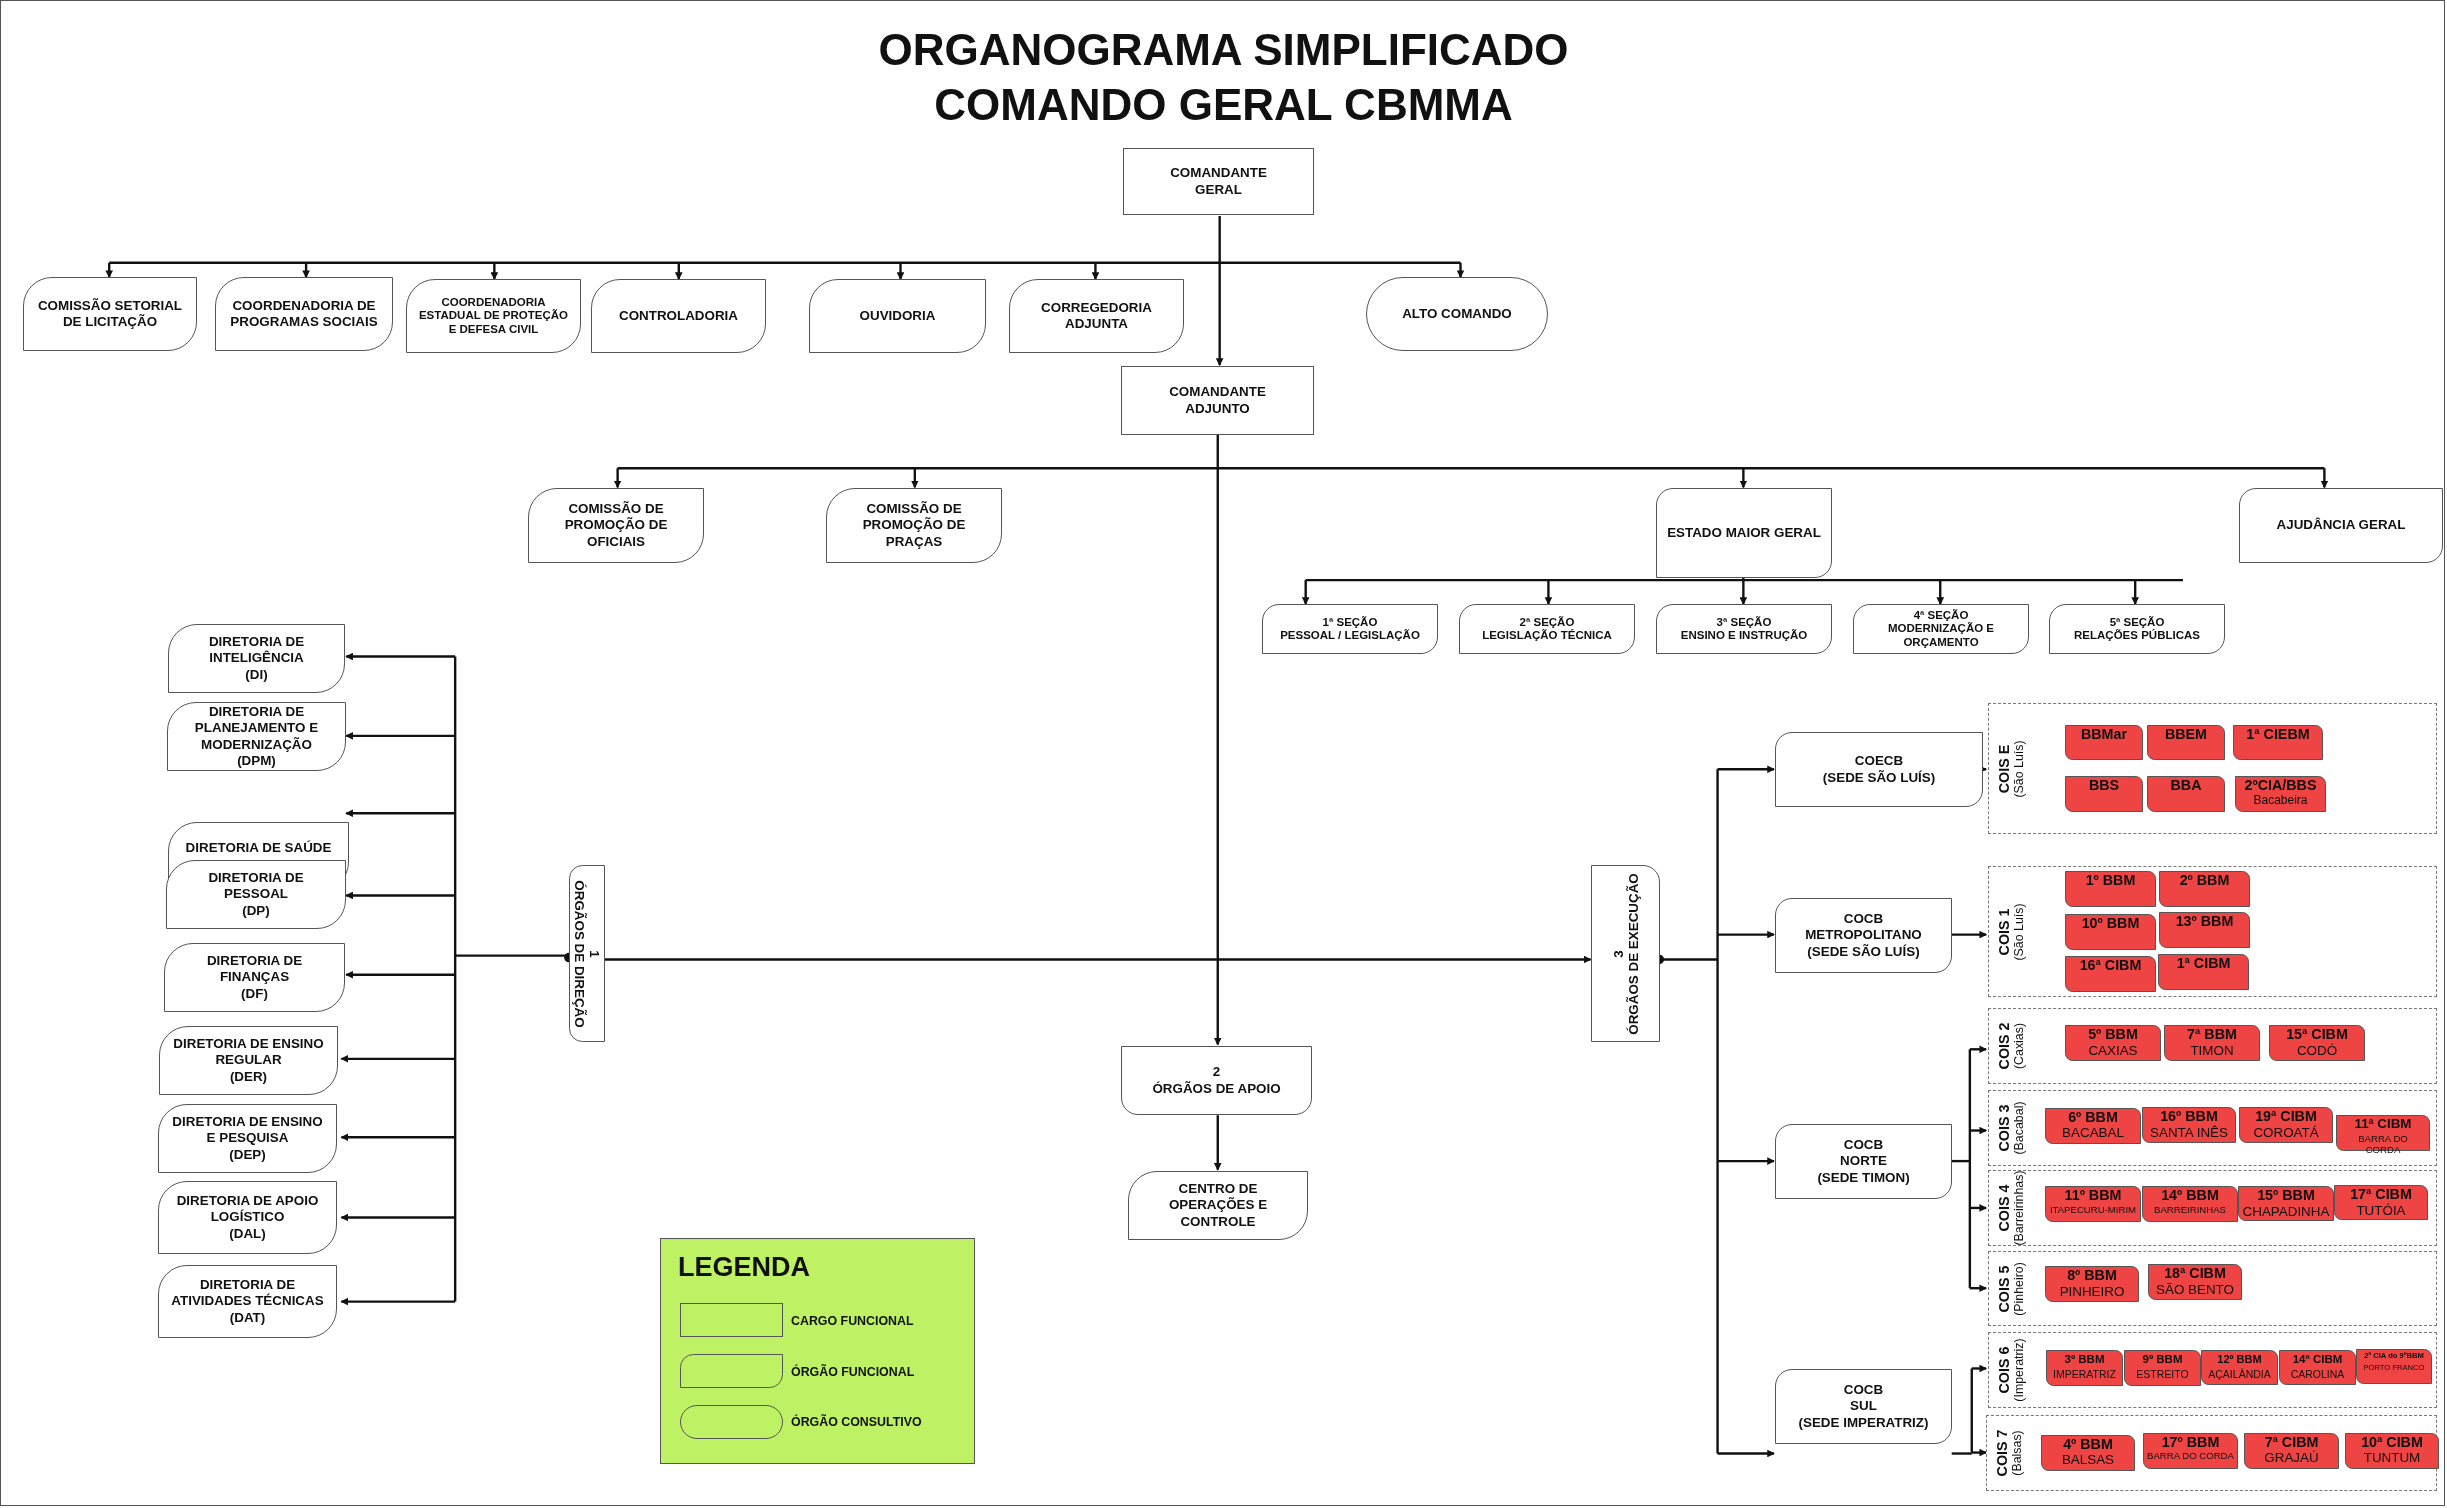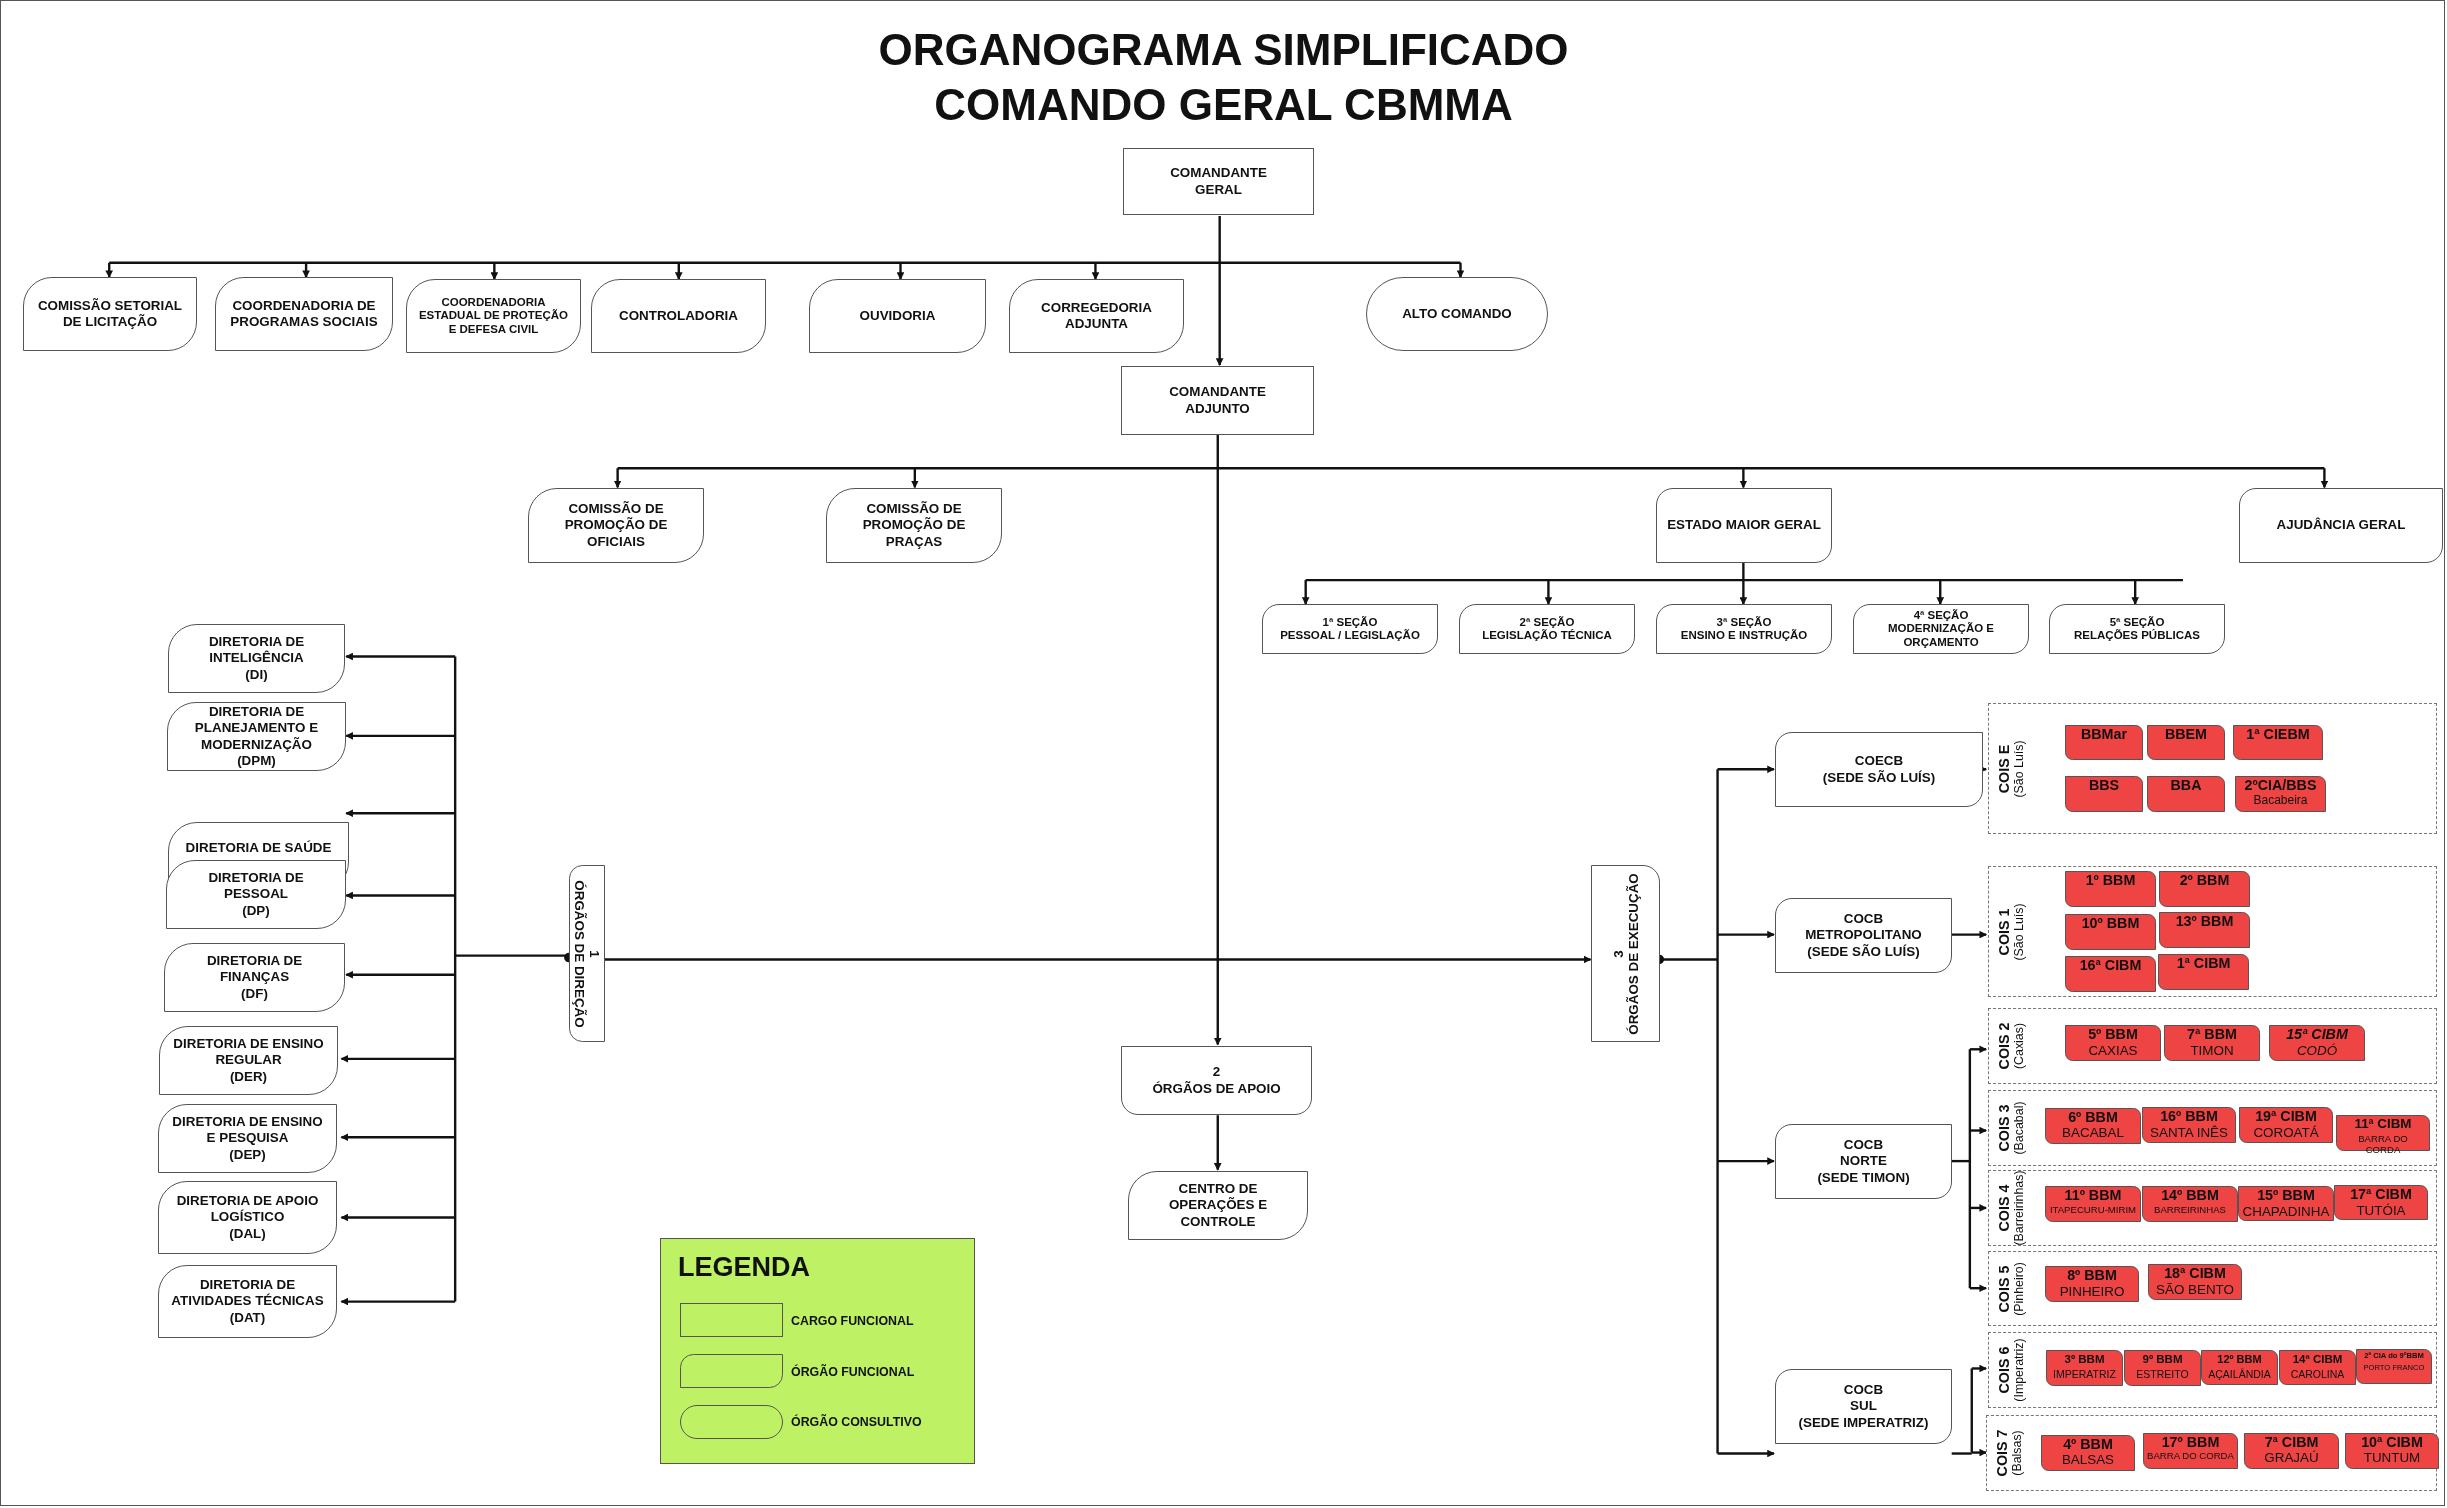--- a/index.html
+++ b/index.html
@@ -130,21 +130,21 @@
 
 <div class="box cargo" style="left:1121px;top:366px;width:193px;height:69px;">COMANDANTE
 ADJUNTO</div>
 
 <div class="box orgao" style="left:528px;top:488px;width:176px;height:75px;">COMISSÃO DE
 PROMOÇÃO DE
 OFICIAIS</div>
 <div class="box orgao" style="left:826px;top:488px;width:176px;height:75px;">COMISSÃO DE
 PROMOÇÃO DE
 PRAÇAS</div>
-<div class="box orgaoR" style="left:1656px;top:488px;width:176px;height:75px;">ESTADO MAIOR GERAL</div>
+<div class="box orgaoR" style="left:1656px;top:488px;width:176px;height:90px;">ESTADO MAIOR GERAL</div>
 <div class="box orgaoR" style="left:2239px;top:488px;width:204px;height:75px;">AJUDÂNCIA GERAL</div>
 
 <div class="box orgaoR small" style="left:1262px;top:604px;width:176px;height:50px;">1ª SEÇÃO
 PESSOAL / LEGISLAÇÃO</div>
 <div class="box orgaoR small" style="left:1459px;top:604px;width:176px;height:50px;">2ª SEÇÃO
 LEGISLAÇÃO TÉCNICA</div>
 <div class="box orgaoR small" style="left:1656px;top:604px;width:176px;height:50px;">3ª SEÇÃO
 ENSINO E INSTRUÇÃO</div>
 <div class="box orgaoR small" style="left:1853px;top:604px;width:176px;height:50px;">4ª SEÇÃO
 MODERNIZAÇÃO E
@@ -271,21 +271,21 @@
       </div>
     </div>
   <div class="unit" style="left:76px;top:16.3px;width:96px;height:36px;">
       <span class="u1">5º BBM</span>
       <span class="u2">CAXIAS</span>
     </div>
   <div class="unit" style="left:175px;top:16.3px;width:96px;height:36px;">
       <span class="u1">7ª BBM</span>
       <span class="u2">TIMON</span>
     </div>
-  <div class="unit" style="left:280px;top:16.3px;width:96px;height:36px;font-style:italic;">
+  <div class="unit" style="left:280px;top:16.3px;width:96px;height:36px;">
       <span class="u1">15ª CIBM</span>
       <span class="u2">CODÓ</span>
     </div>
 </div>
 
 <div class="cois" style="left:1988px;top:1090px;width:449px;height:76px;">
   <div class="cois-label">
       <div class="inner">
         <span class="cois-name">COIS 3</span>
         <span class="cois-city">(Bacabal)</span>

